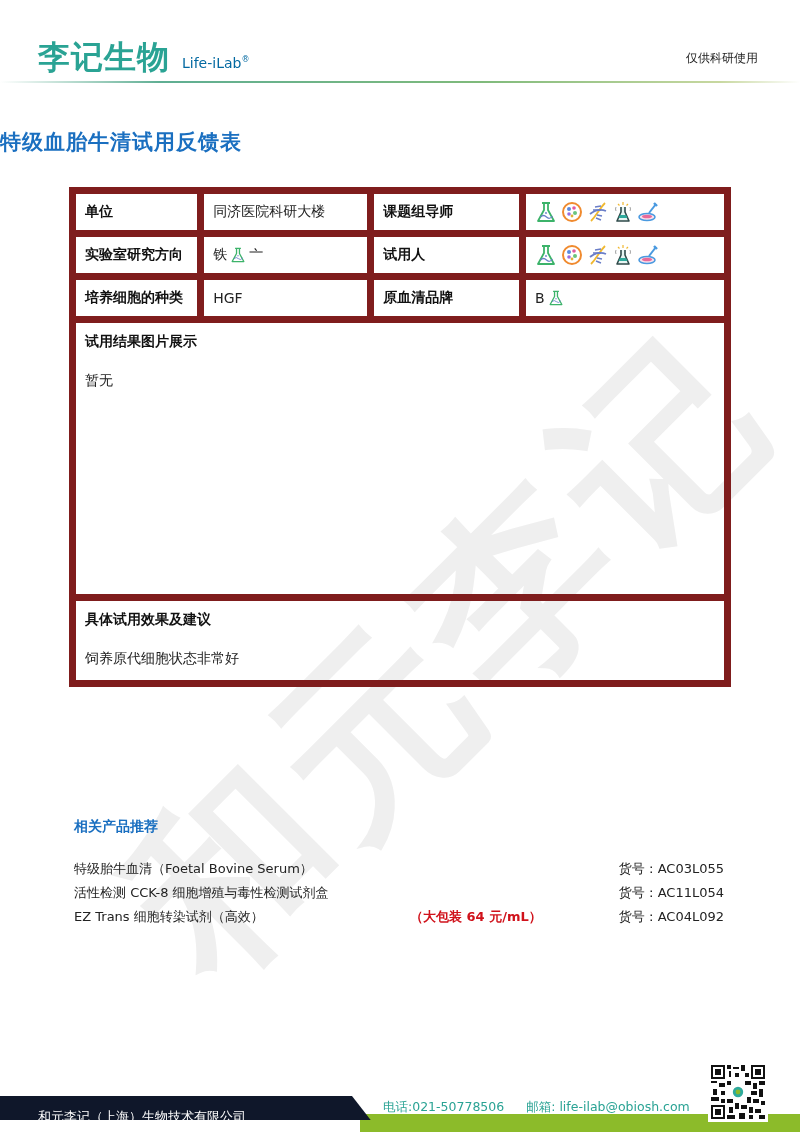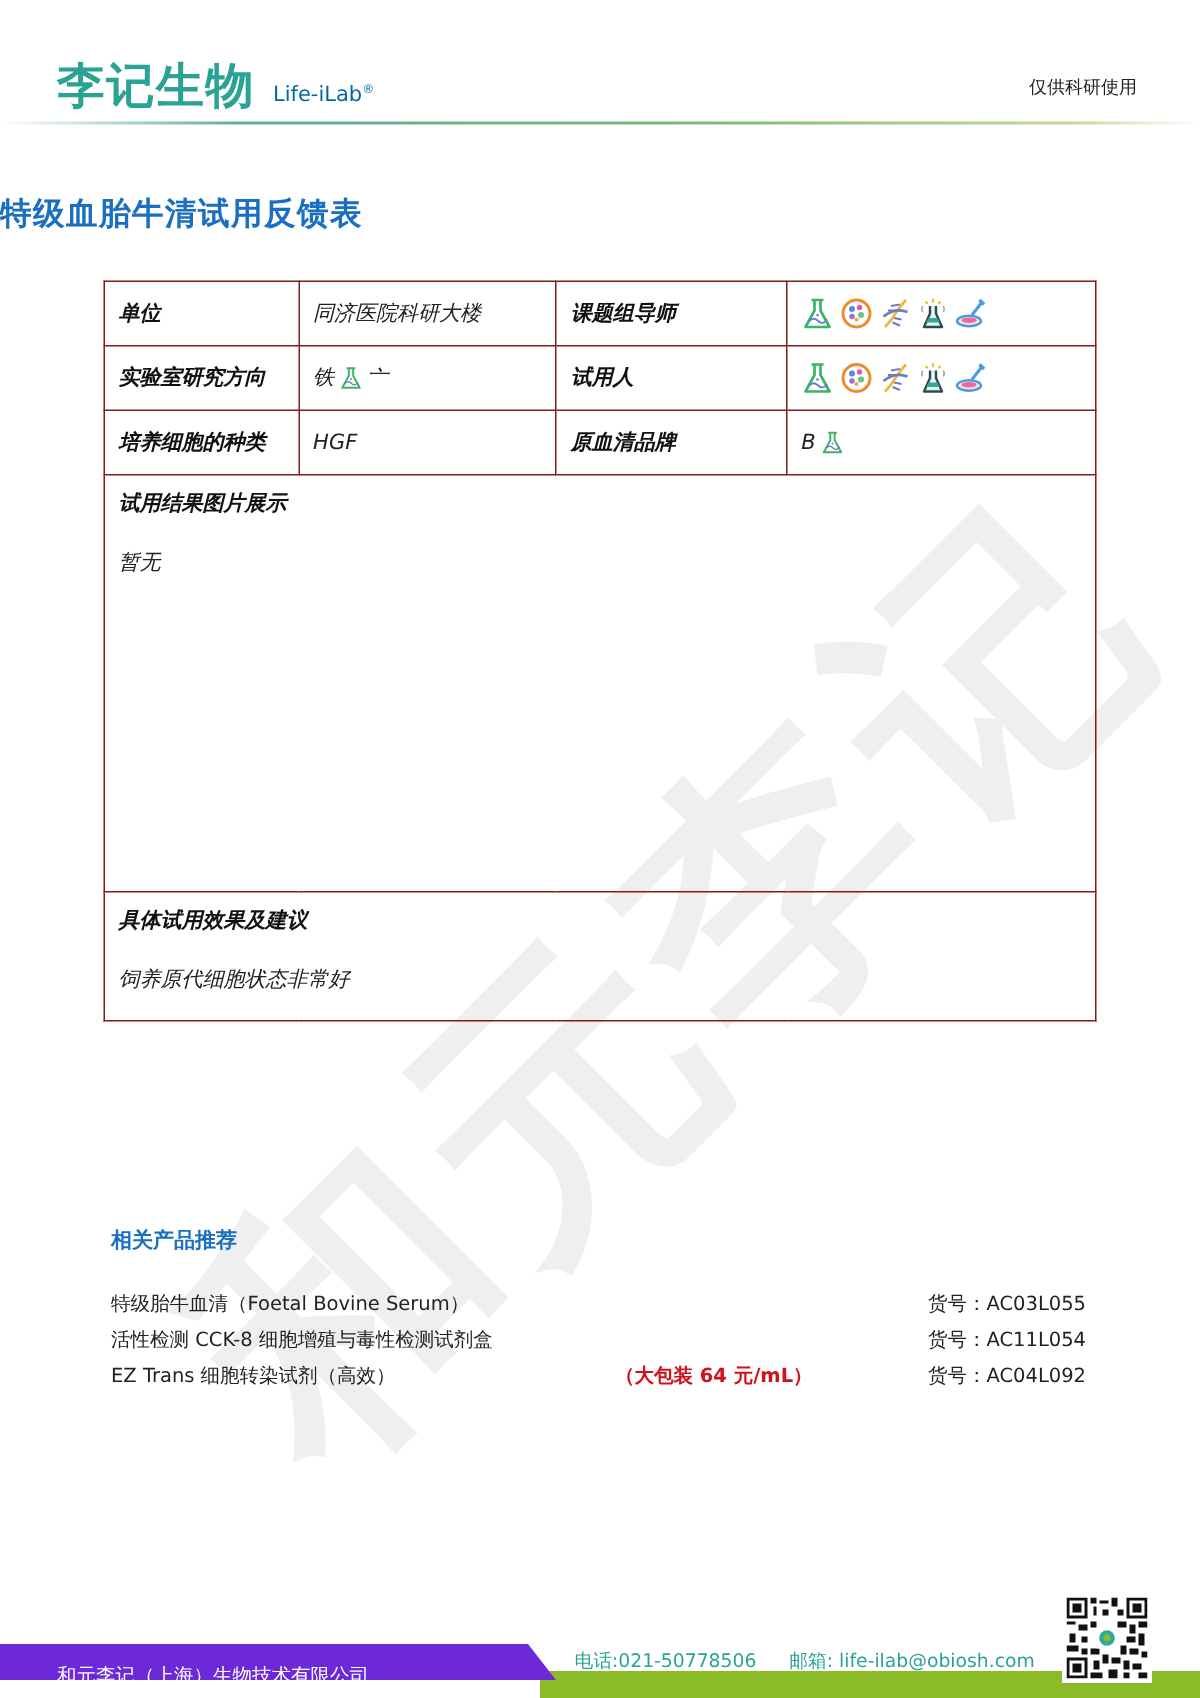--- a/index.html
+++ b/index.html
@@ -34,21 +34,21 @@
     position: absolute; left: 0; top: 128px; width: 800px; text-align: left;
     font-size: 21px; font-weight: bold; color: #1a6fc0; z-index: 2; letter-spacing: 1px;
   }
 
   
   .form-table {
     position: absolute; left: 69px; top: 187px; width: 662px;
     border-collapse: collapse; z-index: 2; background: transparent;
   }
   .form-table td {
-    border: 1px solid #7f1d1d; font-size: 14px; padding: 0 9px; height: 43px; vertical-align: middle; font-style: italic;
+    border: 7px solid #7f1d1d; font-size: 14px; padding: 0 9px; height: 43px; vertical-align: middle;
   }
   .form-table td.lbl { font-weight: bold; color: #111; }
   .c1 { width: 130px; } .c2 { width: 172px; } .c3 { width: 154px; } .c4 { width: 206px; }
   .form-table td.section { vertical-align: top; padding-top: 10px; }
   .section-title { font-weight: bold; font-size: 14px; color: #111; display: block; }
   .section-body { font-size: 14px; color: #222; display: block; margin-top: 21px; }
   .row-result td.section { height: 278px; }
   .row-advice td.section { height: 86px; }
 
   .icons { display: inline-flex; align-items: center; gap: 4px; vertical-align: middle; }
@@ -62,21 +62,21 @@
   .products { position: absolute; left: 74px; top: 860px; width: 652px; z-index: 2; }
   .product { position: relative; height: 24px; font-size: 13px; color: #222; }
   .product .name { position: absolute; left: 0; top: 0; }
   .product .promo { position: absolute; top: 0; color: #d0121b; font-weight: bold; }
   .product .sku { position: absolute; right: 2px; top: 0; }
 
   
   .footer { position: absolute; left: 0; top: 1096px; width: 800px; height: 36px; z-index: 2; }
   .footer-green { position: absolute; left: 360px; top: 18px; width: 440px; height: 18px; background: #8cbb2a; }
   .footer-teal {
-    position: absolute; left: 0; top: 0; width: 380px; height: 24px; background: #6d28d9;
+    position: absolute; left: 0; top: 0; width: 380px; height: 24px; background: #0f172a;
     clip-path: polygon(0 0, 352px 0, 380px 36px, 0 36px);
   }
   .company { position: absolute; left: 38px; top: 12px; font-size: 13px; color: #ffffff; }
   .contact { position: absolute; left: 383px; top: 1099px; font-size: 12.5px; color: #2aa394; z-index: 3; }
   .contact .email { margin-left: 18px; }
   .qr {
     position: absolute; left: 708px; top: 1062px; width: 60px; height: 60px; background: #fff; z-index: 4;
     padding: 3px;
   }
 </style>

